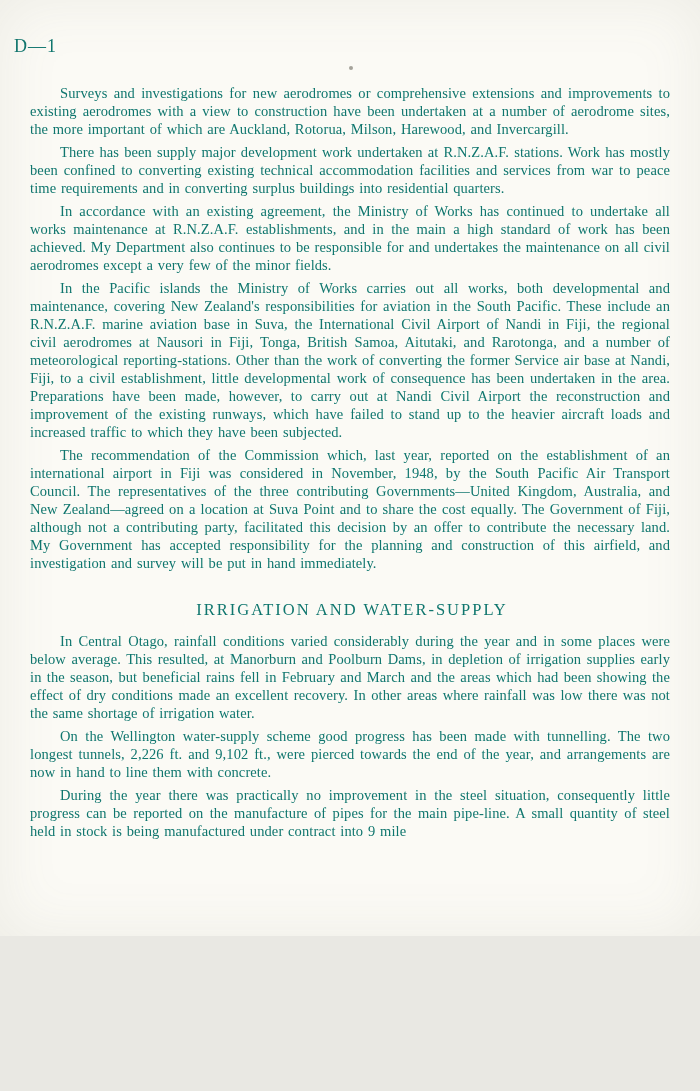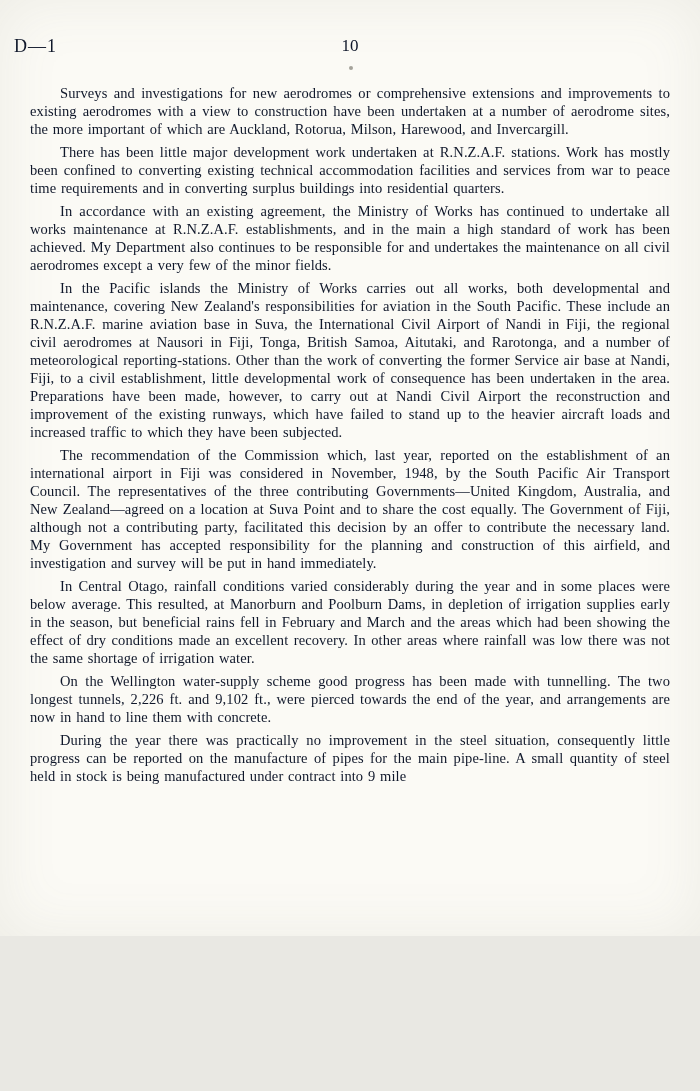--- a/index.html
+++ b/index.html
@@ -5,21 +5,21 @@
   html, body {
     margin: 0;
     padding: 0;
     background: #e9e8e3;
   }
   .page {
     position: relative;
     width: 700px;
     height: 936px;
     background: #fbfaf5;
-    color: #0f172a;
+    color: #0f766e;
     font-family: "Liberation Serif", "DejaVu Serif", serif;
     overflow: hidden;
     box-sizing: border-box;
   }
   .page::after {
     
     content: "";
     position: absolute;
     inset: 0;
     pointer-events: none;
@@ -72,31 +72,31 @@
     letter-spacing: 2px;
   }
 </style>
 </head>
 <body>
 
 <div class="page">
 
   <span class="report-code">D—1</span>
 
-  <span class="page-number">10</span>
 
   <span class="ink-speck"></span>
 
   <div class="body-text">
 
     <p>Surveys and investigations for new aerodromes or comprehensive extensions and improvements to existing aerodromes with a view to construction have been undertaken at a number of aerodrome sites, the more important of which are Auckland, Rotorua, Milson, Harewood, and Invercargill.</p>
-    <p>There has been little major development work undertaken at R.N.Z.A.F. stations. Work has mostly been confined to converting existing technical accommodation facilities and services from war to peace time requirements and in converting surplus buildings into residential quarters.</p>
+    <p>There has been supply major development work undertaken at R.N.Z.A.F. stations. Work has mostly been confined to converting existing technical accommodation facilities and services from war to peace time requirements and in converting surplus buildings into residential quarters.</p>
     <p>In accordance with an existing agreement, the Ministry of Works has continued to undertake all works maintenance at R.N.Z.A.F. establishments, and in the main a high standard of work has been achieved.  My Department also continues to be responsible for and undertakes the maintenance on all civil aerodromes except a very few of the minor fields.</p>
     <p>In the Pacific islands the Ministry of Works carries out all works, both developmental and maintenance, covering New Zealand's responsibilities for aviation in the South Pacific. These include an R.N.Z.A.F. marine aviation base in Suva, the International Civil Airport of Nandi in Fiji, the regional civil aerodromes at Nausori in Fiji, Tonga, British Samoa, Aitutaki, and Rarotonga, and a number of meteorological reporting-stations. Other than the work of converting the former Service air base at Nandi, Fiji, to a civil establishment, little developmental work of consequence has been undertaken in the area.  Preparations have been made, however, to carry out at Nandi Civil Airport the reconstruction and improvement of the existing runways, which have failed to stand up to the heavier aircraft loads and increased traffic to which they have been subjected.</p>
     <p>The recommendation of the Commission which, last year, reported on the establishment of an international airport in Fiji was considered in November, 1948, by the South Pacific Air Transport Council.  The representatives of the three contributing Governments—United Kingdom, Australia, and New Zealand—agreed on a location at Suva Point and to share the cost equally.  The Government of Fiji, although not a contributing party, facilitated this decision by an offer to contribute the necessary land.  My Government has accepted responsibility for the planning and construction of this airfield, and investigation and survey will be put in hand immediately.</p>
 
+    <h2 class="section-heading">IRRIGATION AND WATER-SUPPLY</h2>
 
     <p>In Central Otago, rainfall conditions varied considerably during the year and in some places were below average.  This resulted, at Manorburn and Poolburn Dams, in depletion of irrigation supplies early in the season, but beneficial rains fell in February and March and the areas which had been showing the effect of dry conditions made an excellent recovery.  In other areas where rainfall was low there was not the same shortage of irrigation water.</p>
     <p>On the Wellington water-supply scheme good progress has been made with tunnelling. The two longest tunnels, 2,226 ft. and 9,102 ft., were pierced towards the end of the year, and arrangements are now in hand to line them with concrete.</p>
     <p>During the year there was practically no improvement in the steel situation, consequently little progress can be reported on the manufacture of pipes for the main pipe-line. A small quantity of steel held in stock is being manufactured under contract into 9 mile</p>
 
   </div>
 </div>
 
 </body></html>

